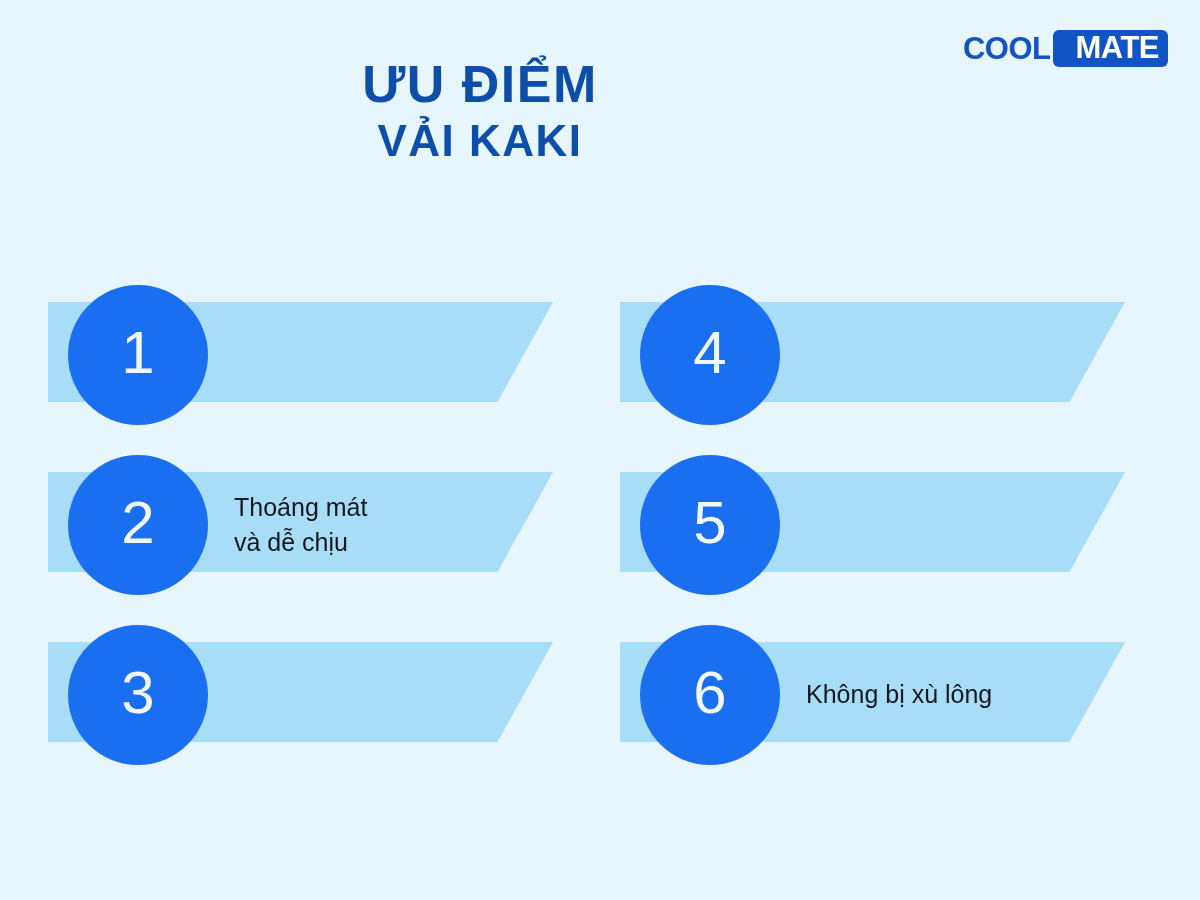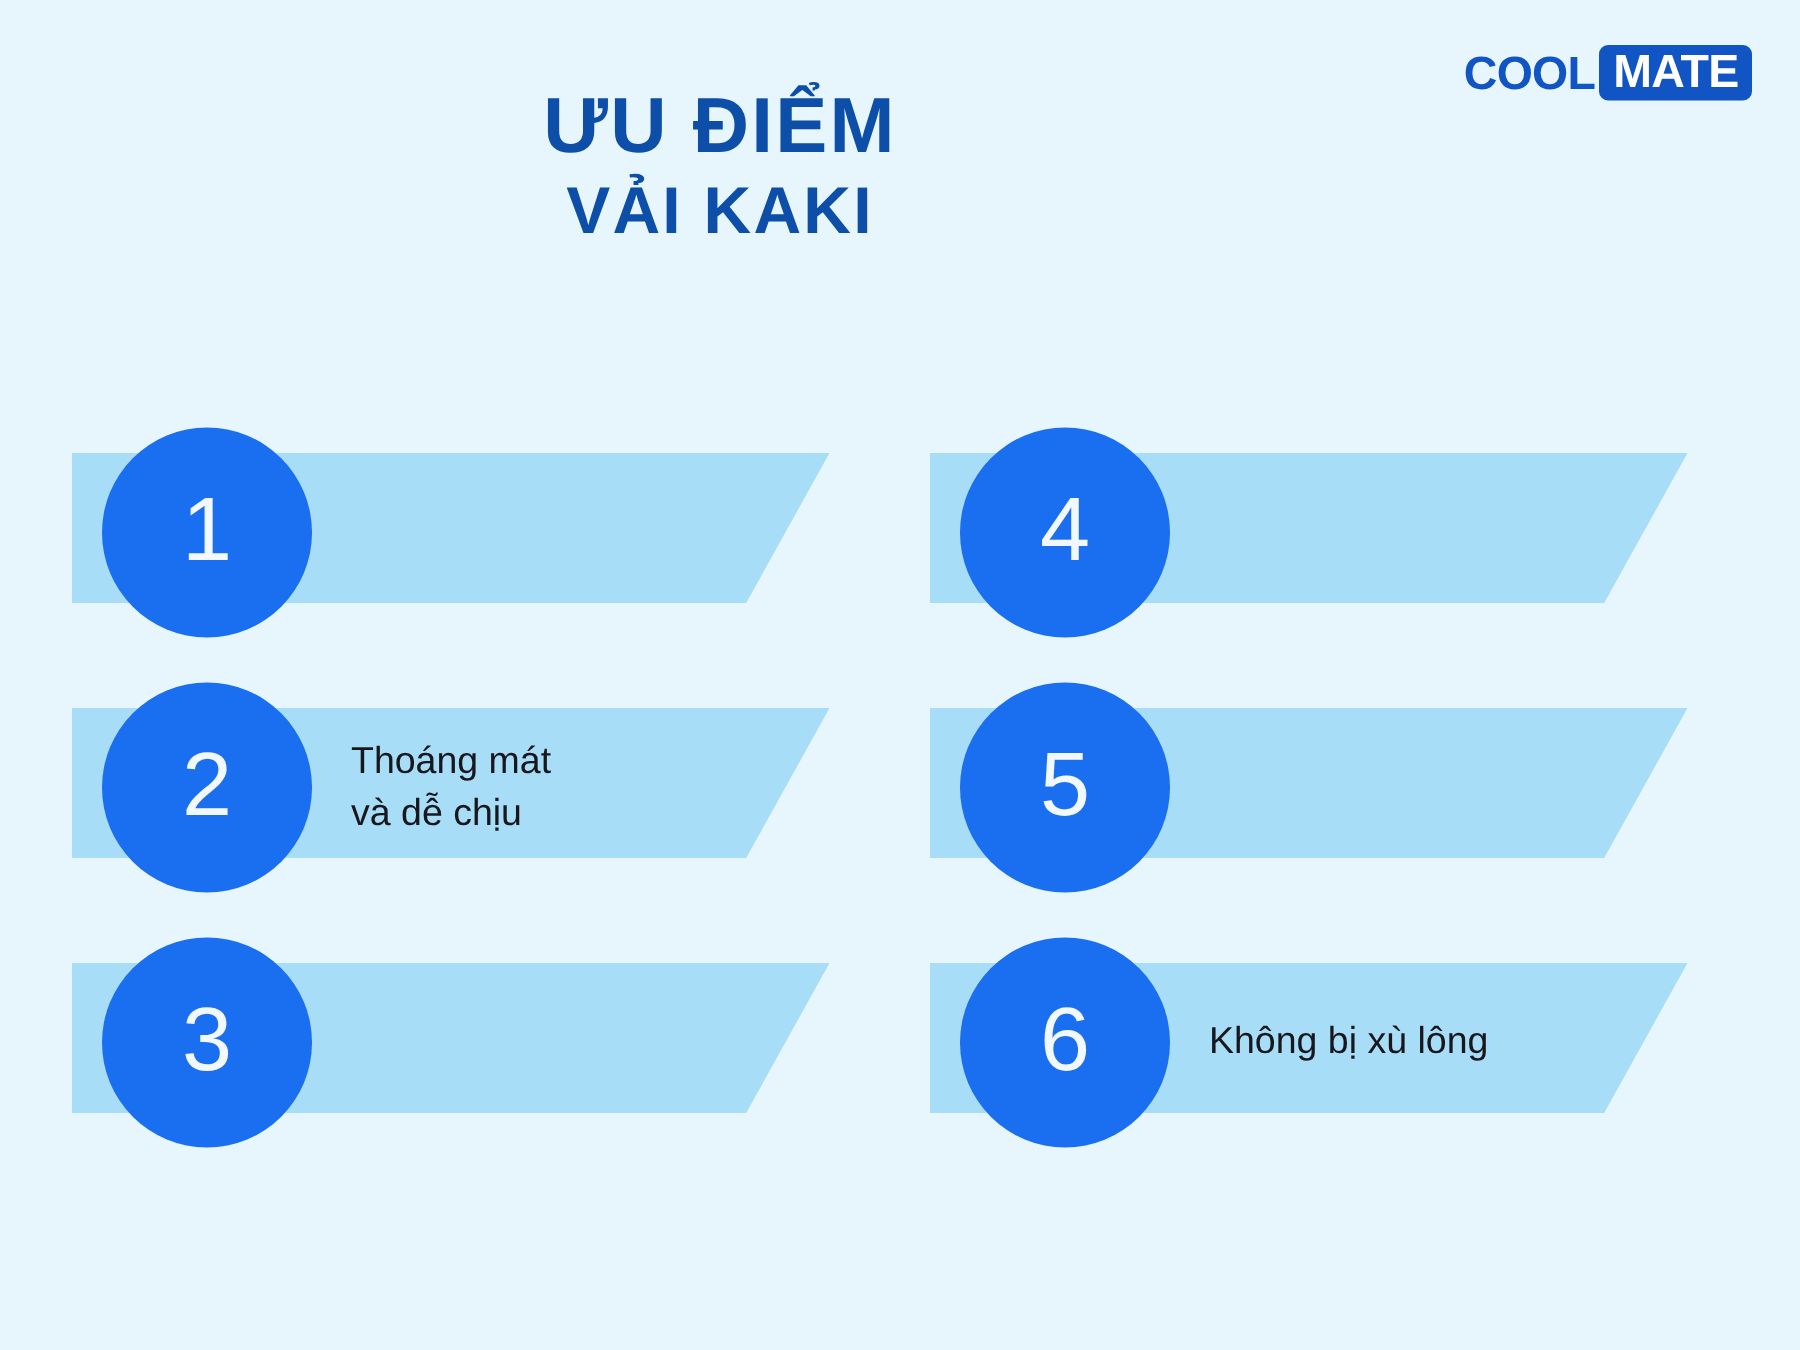--- a/index.html
+++ b/index.html
@@ -32,21 +32,21 @@
     letter-spacing: -0.5px;
     color: #1154c4;
   }
   #logo .logo-mate {
     font-size: 31px;
     font-weight: 700;
     letter-spacing: -0.5px;
     color: #ffffff;
     background: #1154c4;
     border-radius: 6px;
-    padding: 2px 9px 4px 9px;
+    padding: 2px 9px 4px 22px;
   }
 
   
   #title-block {
     position: absolute;
     top: 58px;
     left: 0;
     width: 960px;
     text-align: center;
     color: #0d4fa8;

